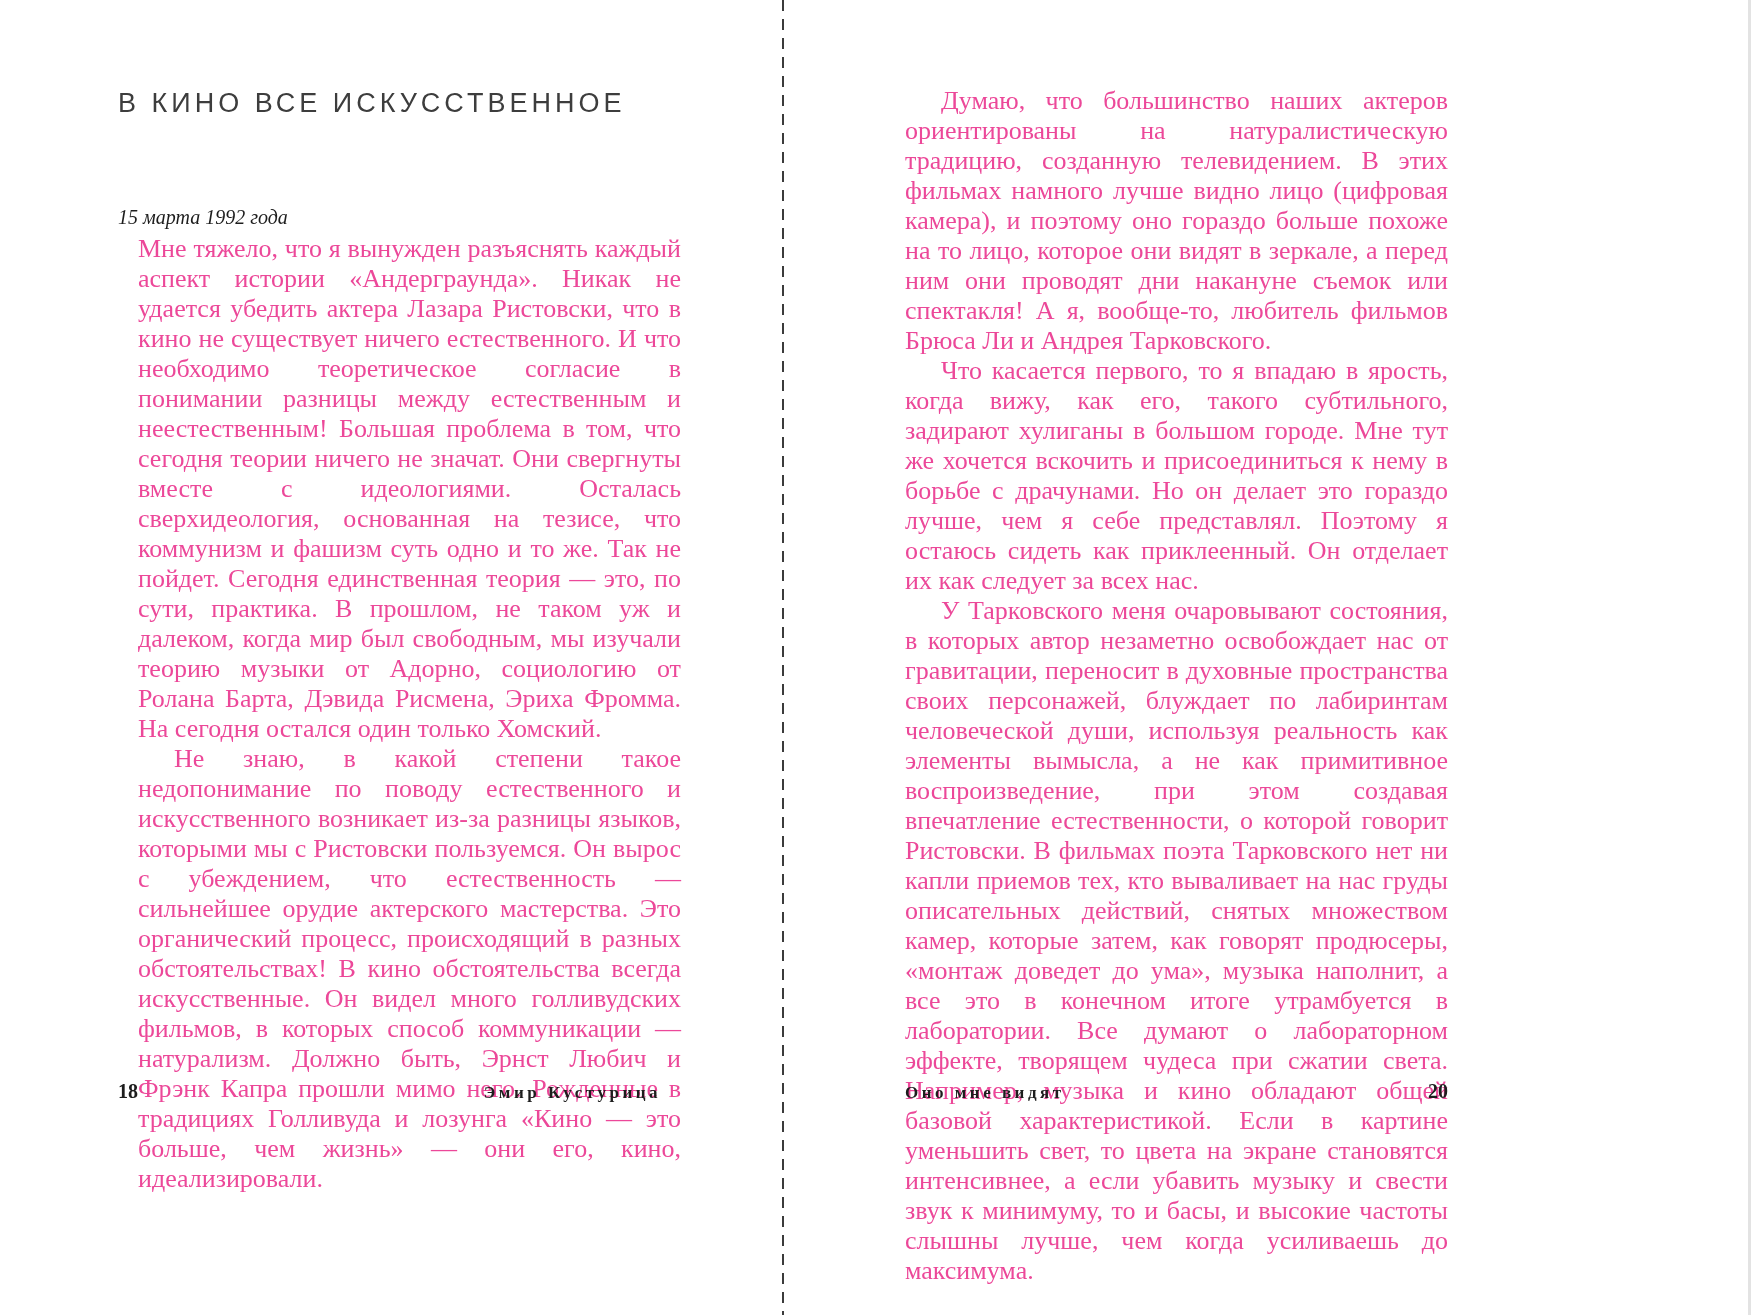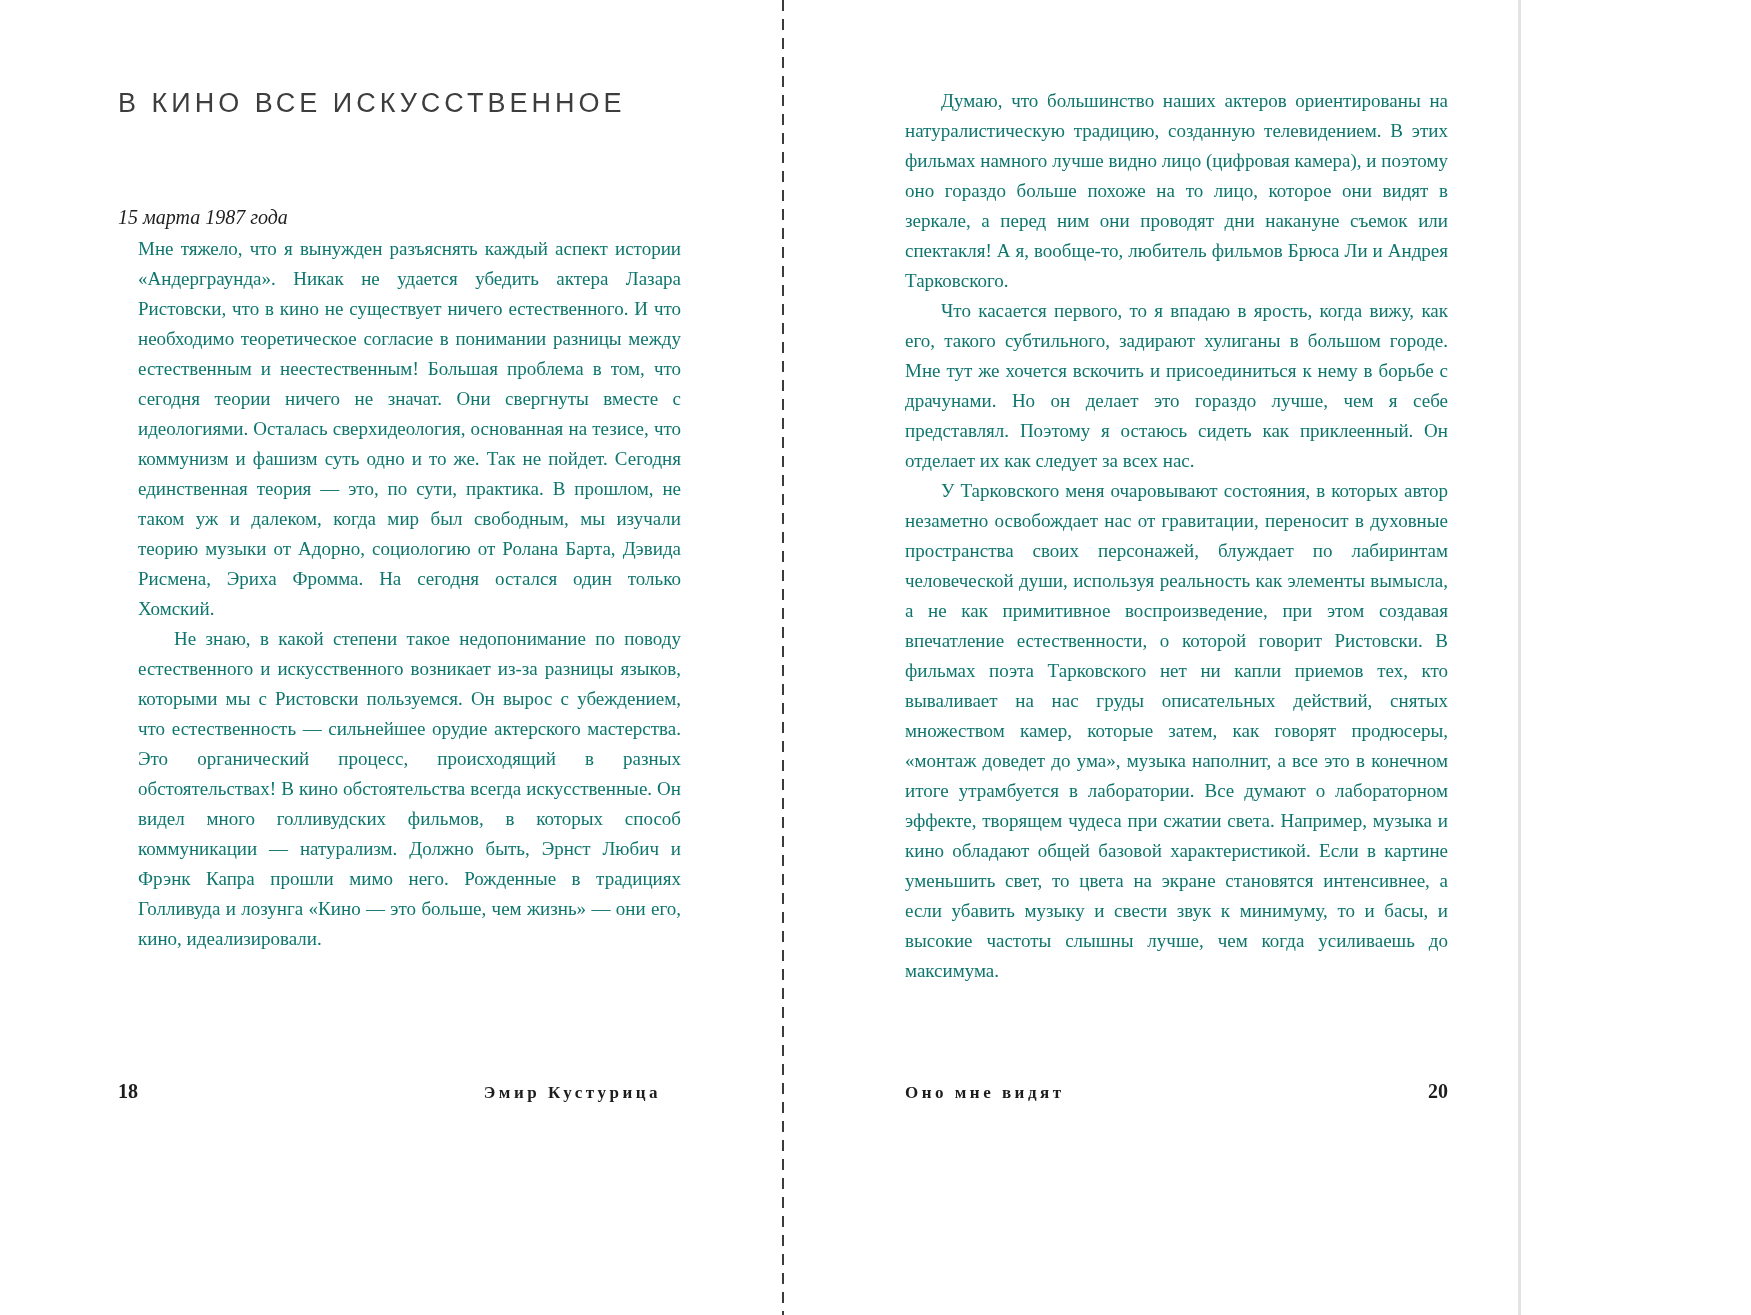--- a/index.html
+++ b/index.html
@@ -3,21 +3,21 @@
 <meta charset="utf-8">
 <style>
   html, body { margin: 0; padding: 0; }
   body {
     background: #ffffff;
     font-family: "Liberation Serif", "DejaVu Serif", serif;
     color: #1d1d1d;
   }
   .spread {
     position: relative;
-    width: 1521px;
+    width: 1751px;
     height: 1315px;
     background: #ffffff;
     overflow: hidden;
   }
   .chapter-title {
     position: absolute;
     left: 118px;
     top: 88px;
     margin: 0;
     font-family: "Liberation Sans", "DejaVu Sans", sans-serif;
@@ -32,24 +32,24 @@
     left: 118px;
     top: 206px;
     margin: 0;
     font-style: italic;
     font-size: 20px;
     color: #1d1d1d;
   }
   .body-block {
     position: absolute;
     width: 543px;
-    font-size: 19px;
+    font-size: 26px;
     line-height: 30px;
     text-align: justify;
-    color: #0f766e;
+    color: #ec4899;
     hyphens: auto;
     -webkit-hyphens: auto;
   }
   .body-left  { left: 118px; top: 234px; margin-left: 20px; }
   .body-right { left: 905px; top: 86px;  }
   .para { margin: 0; }
   .para.indent { text-indent: 36px; }
   .page-footer {
     position: absolute;
     top: 1048px;
@@ -95,21 +95,21 @@
   }
 </style>
 </head>
 <body>
 
 <div class="spread">
 
   <section>
     <h1 class="chapter-title">В КИНО ВСЕ ИСКУССТВЕННОЕ</h1>
 
-    <p class="date-line">15 марта 1987 года</p>
+    <p class="date-line">15 марта 1992 года</p>
 
     <div class="body-block body-left">
       <p class="para">Мне тяжело, что я вынужден разъяснять каждый аспект истории «Андерграунда». Никак не удается убедить актера Лазара Ристовски, что в кино не существует ничего естественного. И что необходимо теоретическое согласие в понимании разницы между естественным и неестественным! Большая проблема в том, что сегодня теории ничего не значат. Они свергнуты вместе с идеологиями. Осталась сверхидеология, основанная на тезисе, что коммунизм и фашизм суть одно и то же. Так не пойдет. Сегодня единственная теория — это, по сути, практика. В прошлом, не таком уж и далеком, когда мир был свободным, мы изучали теорию музыки от Адорно, социологию от Ролана Барта, Дэвида Рисмена, Эриха Фромма. На сегодня остался один только Хомский.</p>
       <p class="para indent">Не знаю, в какой степени такое недопонимание по поводу естественного и искусственного возникает из-за разницы языков, которыми мы с Ристовски пользуемся. Он вырос с убеждением, что естественность — сильнейшее орудие актерского мастерства. Это органический процесс, происходящий в разных обстоятельствах! В кино обстоятельства всегда искусственные. Он видел много голливудских фильмов, в которых способ коммуникации — натурализм. Должно быть, Эрнст Любич и Фрэнк Капра прошли мимо него. Рожденные в традициях Голливуда и лозунга «Кино — это больше, чем жизнь» — они его, кино, идеализировали.</p>
     </div>
 
     <footer class="page-footer footer-left">
       <span class="page-number">18</span>
       <span class="running-title">Эмир Кустурица</span>
     </footer>

